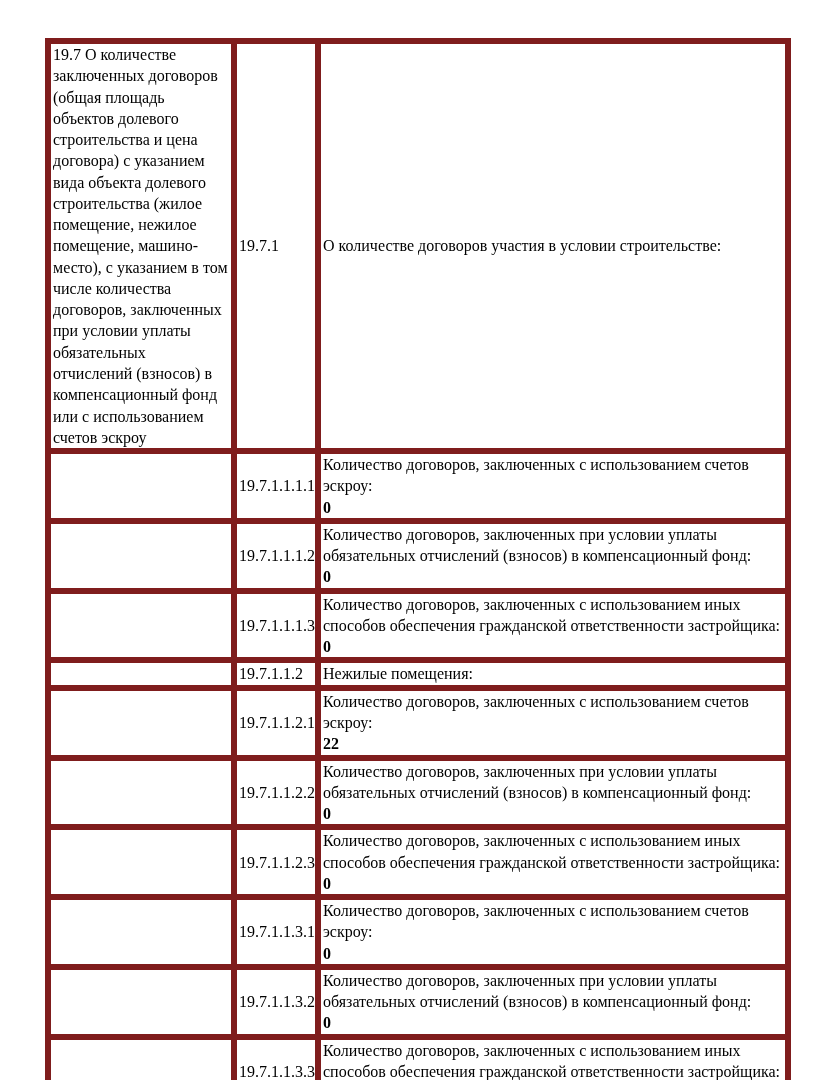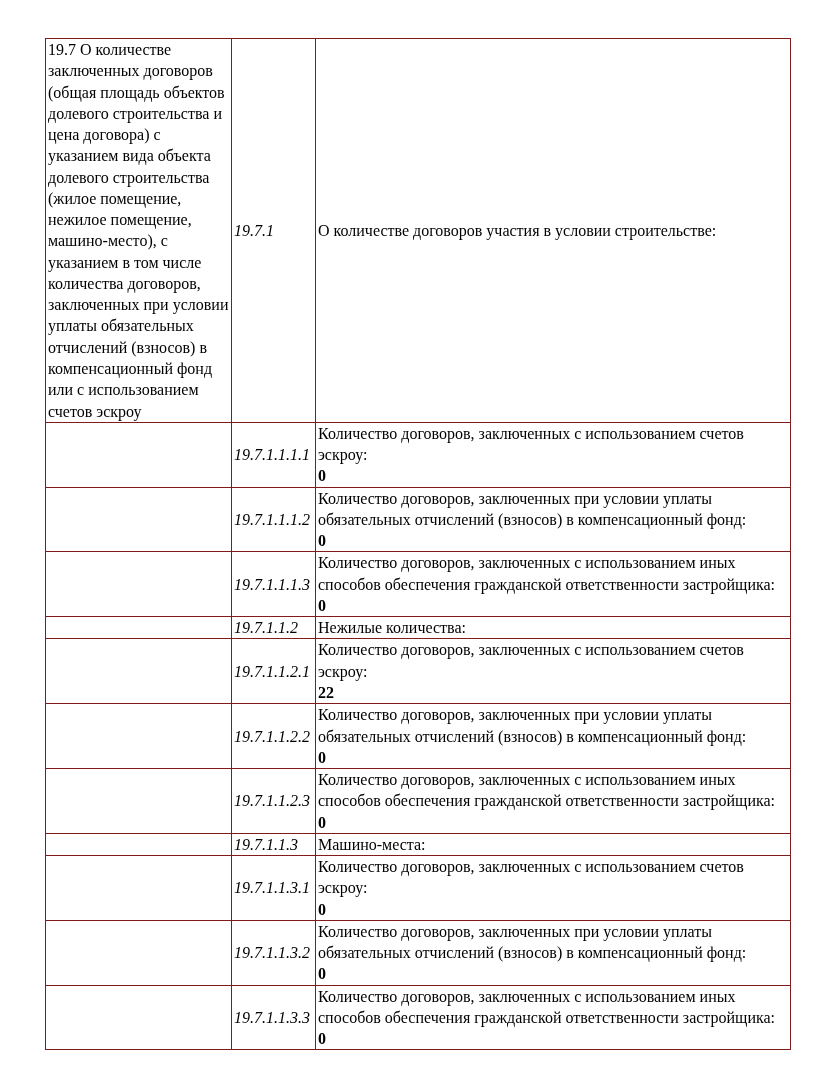--- a/index.html
+++ b/index.html
@@ -17,31 +17,30 @@
     width: 835px;
     min-height: 1080px;
     padding: 38px 44px 20px 45px;
   }
   table.decl-table {
     border-collapse: collapse;
     width: 100%;
     table-layout: fixed;
   }
   table.decl-table td {
-    border: 1px solid #7f1d1d;
+    border: 6px solid #7f1d1d;
     padding: 0 2px;
     vertical-align: middle;
     word-wrap: break-word;
   }
   td.c-desc {
     vertical-align: top;
   }
   td.c-code {
     white-space: nowrap;
-    font-style: italic;
   }
   tr.first-row { height: 312px; }
   .val { font-weight: bold; }
 </style>
 </head>
 <body>
 
 <div class="page">
   <table class="decl-table">
     <colgroup>
@@ -79,21 +78,21 @@
     <td class="c-code">19.7.1.1.1.3</td>
     <td class="c-content">
       <span>Количество договоров, заключенных с использованием иных способов обеспечения гражданской ответственности застройщика:</span>
       <div class="val">0</div>
     </td>
   </tr>
         <tr>
     <td class="c-desc"></td>
     <td class="c-code">19.7.1.1.2</td>
     <td class="c-content">
-      <span>Нежилые количества:</span>
+      <span>Нежилые помещения:</span>
       
     </td>
   </tr>
         <tr>
     <td class="c-desc"></td>
     <td class="c-code">19.7.1.1.2.1</td>
     <td class="c-content">
       <span>Количество договоров, заключенных с использованием счетов эскроу:</span>
       <div class="val">22</div>
     </td>
@@ -105,28 +104,20 @@
       <span>Количество договоров, заключенных при условии уплаты обязательных отчислений (взносов) в компенсационный фонд:</span>
       <div class="val">0</div>
     </td>
   </tr>
         <tr>
     <td class="c-desc"></td>
     <td class="c-code">19.7.1.1.2.3</td>
     <td class="c-content">
       <span>Количество договоров, заключенных с использованием иных способов обеспечения гражданской ответственности застройщика:</span>
       <div class="val">0</div>
-    </td>
-  </tr>
-        <tr>
-    <td class="c-desc"></td>
-    <td class="c-code">19.7.1.1.3</td>
-    <td class="c-content">
-      <span>Машино-места:</span>
-      
     </td>
   </tr>
         <tr>
     <td class="c-desc"></td>
     <td class="c-code">19.7.1.1.3.1</td>
     <td class="c-content">
       <span>Количество договоров, заключенных с использованием счетов эскроу:</span>
       <div class="val">0</div>
     </td>
   </tr>

